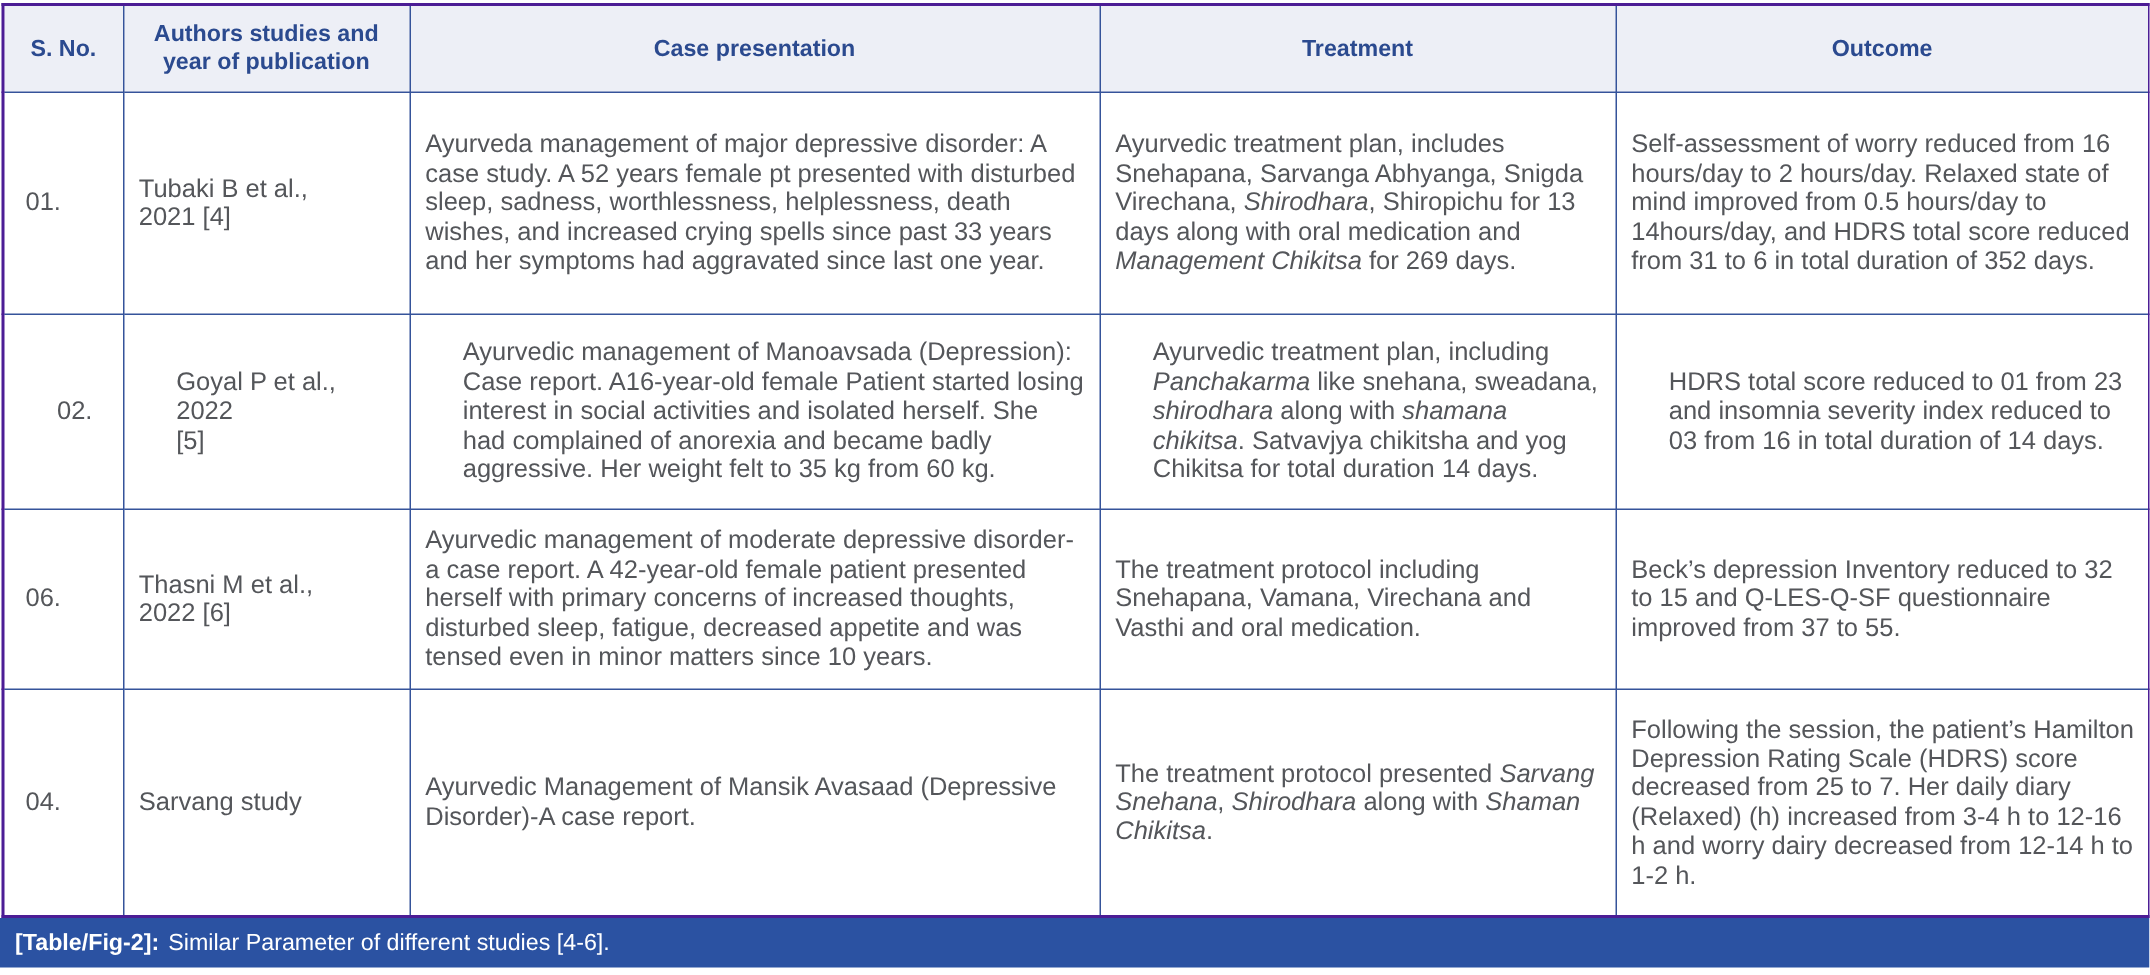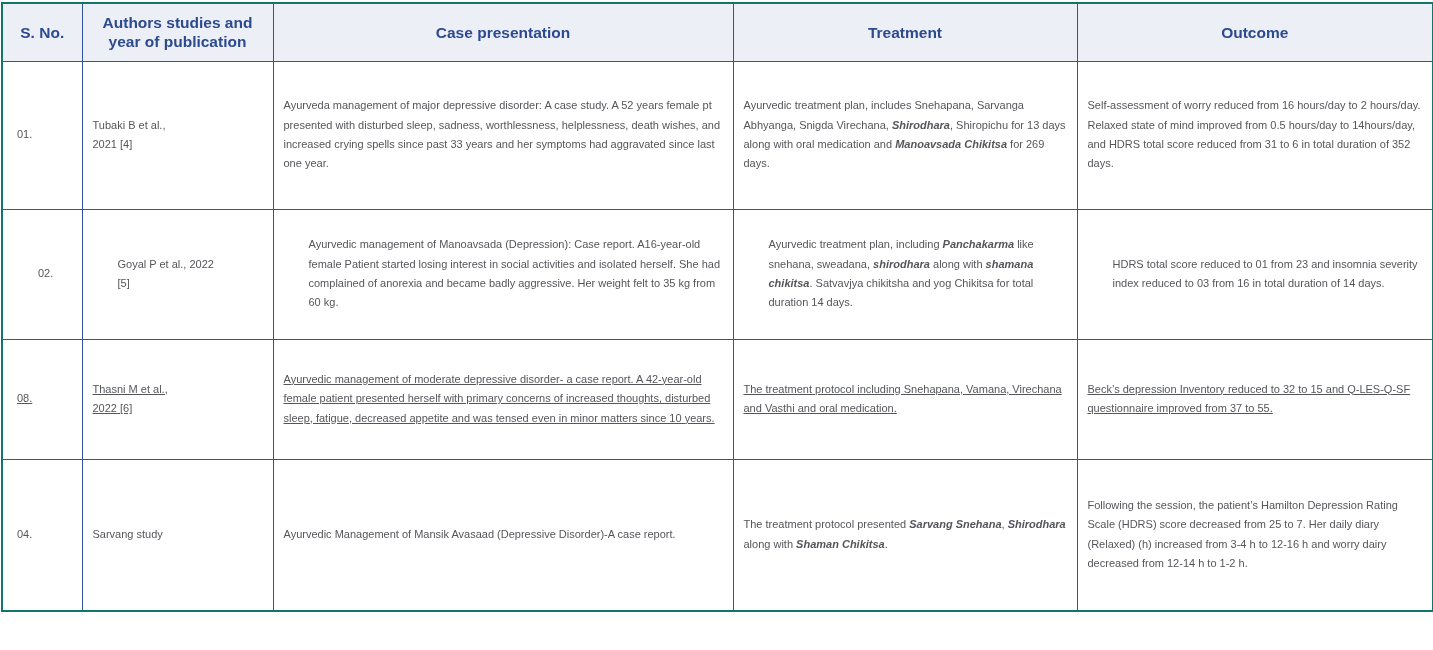--- a/index.html
+++ b/index.html
@@ -13,53 +13,53 @@
     background:#ffffff;
     box-sizing:border-box;
     position:relative;
   }
   table.figtable{
     border-collapse:collapse;
     table-layout:fixed;
     width:1431px;
     margin-left:1px;
     margin-top:2px;
-    border:2px solid #0f766e;
+    border:2px solid #4c1d95;
   }
   table.figtable th, table.figtable td{
     border:1px solid #35539a;
     box-sizing:border-box;
     overflow:hidden;
   }
   th.hcell{
     background:#edeff6;
     color:#2b4a8f;
     font-size:15.5px;
     font-weight:bold;
     text-align:center;
     vertical-align:middle;
     line-height:19px;
     padding:4px 8px;
     height:58px;
   }
   td.bcell{
     color:#54565a;
-    font-size:11px;
+    font-size:17px;
     line-height:19.4px;
     vertical-align:middle;
     text-align:left;
     padding:5px 9px 5px 10px;
     background:#ffffff;
   }
   td.sno{padding-left:14px;}
   td.authors{white-space:pre-line;}
-  .it{font-style:italic;font-weight:bold;}
+  .it{font-style:italic;}
   tr.r1 td{height:148px;}
   tr.r2 td{height:130px;padding-left:35px;}
-  tr.r3 td{height:120px;text-decoration:underline;}
+  tr.r3 td{height:120px;}
   tr.r4 td{height:152px;margin-left:21px;}
   .caption-bar{
     width:1433px;
     height:33px;
     background:#2b52a2;
     color:#ffffff;
     display:flex;
     align-items:center;
     box-sizing:border-box;
     padding-left:10px;
@@ -89,43 +89,47 @@
         <th class="hcell">Treatment</th>
         <th class="hcell">Outcome</th>
       </tr>
     </thead>
     <tbody>
       <tr class="r1">
         <td class="bcell sno">01.</td>
         <td class="bcell authors">Tubaki B et al.,
 2021 [4]</td>
         <td class="bcell">Ayurveda management of major depressive disorder: A case study. A 52 years female pt presented with disturbed sleep, sadness, worthlessness, helplessness, death wishes, and increased crying spells since past 33 years and her symptoms had aggravated since last one year.</td>
-        <td class="bcell"><span>Ayurvedic treatment plan, includes Snehapana, Sarvanga Abhyanga, Snigda Virechana, </span><span class="it">Shirodhara</span><span>, Shiropichu for 13 days along with oral medication and </span><span class="it">Manoavsada Chikitsa</span><span> for 269 days.</span></td>
+        <td class="bcell"><span>Ayurvedic treatment plan, includes Snehapana, Sarvanga Abhyanga, Snigda Virechana, </span><span class="it">Shirodhara</span><span>, Shiropichu for 13 days along with oral medication and </span><span class="it">Management Chikitsa</span><span> for 269 days.</span></td>
         <td class="bcell">Self-assessment of worry reduced from 16 hours/day to 2 hours/day. Relaxed state of mind improved from 0.5 hours/day to 14hours/day, and HDRS total score reduced from 31 to 6 in total duration of 352 days.</td>
       </tr>
       <tr class="r2">
         <td class="bcell sno">02.</td>
         <td class="bcell authors">Goyal P et al., 2022
 [5]</td>
         <td class="bcell">Ayurvedic management of Manoavsada (Depression): Case report. A16-year-old female Patient started losing interest in social activities and isolated herself. She had complained of anorexia and became badly aggressive. Her weight felt to 35 kg from 60 kg.</td>
         <td class="bcell"><span>Ayurvedic treatment plan, including </span><span class="it">Panchakarma</span><span> like snehana, sweadana, </span><span class="it">shirodhara</span><span> along with </span><span class="it">shamana chikitsa</span><span>. Satvavjya chikitsha and yog Chikitsa for total duration 14 days.</span></td>
         <td class="bcell">HDRS total score reduced to 01 from 23 and insomnia severity index reduced to 03 from 16 in total duration of 14 days.</td>
       </tr>
       <tr class="r3">
-        <td class="bcell sno">08.</td>
+        <td class="bcell sno">06.</td>
         <td class="bcell authors">Thasni M et al.,
 2022 [6]</td>
         <td class="bcell">Ayurvedic management of moderate depressive disorder- a case report. A 42-year-old female patient presented herself with primary concerns of increased thoughts, disturbed sleep, fatigue, decreased appetite and was tensed even in minor matters since 10 years.</td>
         <td class="bcell"><span>The treatment protocol including Snehapana, Vamana, Virechana and Vasthi and oral medication.</span></td>
         <td class="bcell">Beck’s depression Inventory reduced to 32 to 15 and Q-LES-Q-SF questionnaire improved from 37 to 55.</td>
       </tr>
       <tr class="r4">
         <td class="bcell sno">04.</td>
         <td class="bcell authors">Sarvang study</td>
         <td class="bcell">Ayurvedic Management of Mansik Avasaad (Depressive Disorder)-A case report.</td>
         <td class="bcell"><span>The treatment protocol presented </span><span class="it">Sarvang Snehana</span><span>, </span><span class="it">Shirodhara</span><span> along with </span><span class="it">Shaman Chikitsa</span><span>.</span></td>
         <td class="bcell">Following the session, the patient’s Hamilton Depression Rating Scale (HDRS) score decreased from 25 to 7. Her daily diary (Relaxed) (h) increased from 3-4 h to 12-16 h and worry dairy decreased from 12-14 h to 1-2 h.</td>
       </tr>
     </tbody>
   </table>
 
+  <div class="caption-bar">
+    <span class="cap-label">[Table/Fig-2]:</span>
+    <span class="cap-text">Similar Parameter of different studies [4-6].</span>
+  </div>
 
 </div>
 
 </body></html>

